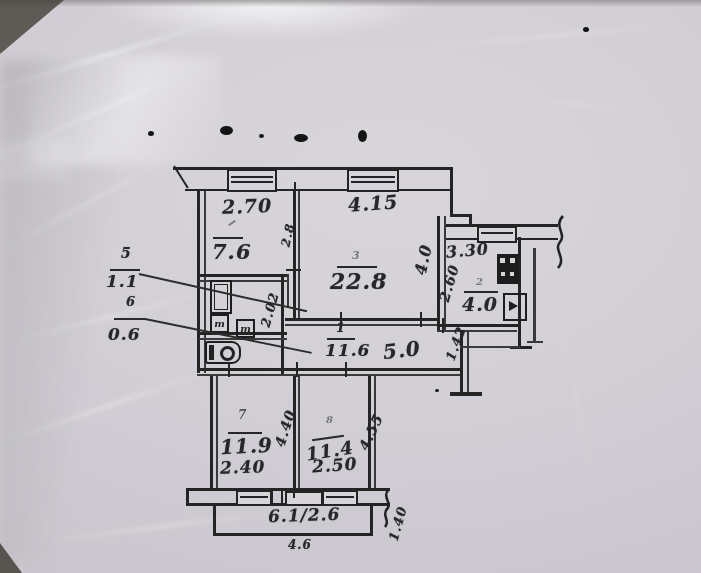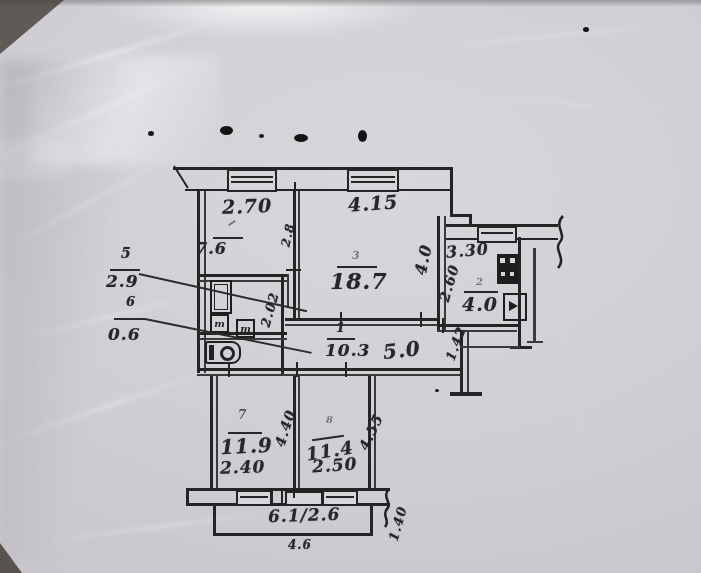--- a/index.html
+++ b/index.html
@@ -173,57 +173,57 @@
 
     <div class="w" style="left:213px;top:506px;width:3px;height:30px"></div>
     <div class="w" style="left:213px;top:533px;width:160px;height:3px"></div>
     <div class="w" style="left:370px;top:506px;width:3px;height:30px"></div>
 
     <div class="lbl" style="left:222px;top:195px;font-size:19px;transform:rotate(-2deg)">2.70</div>
     <div class="lbl" style="left:348px;top:192px;font-size:19px;transform:rotate(-4deg)">4.15</div>
 
     <div class="w2" style="left:228px;top:222px;width:8px;height:2px;transform:rotate(-35deg);opacity:.6"></div>
     <div class="bar" style="left:213px;top:237px;width:30px"></div>
-    <div class="lbl" style="left:196px;top:239px;font-size:16px">7.6</div>
+    <div class="lbl" style="left:212px;top:239px;font-size:21px">7.6</div>
     <div class="lbl" style="left:276px;top:228px;font-size:12px;transform:rotate(-78deg)">2.8</div>
 
     <div class="num" style="left:352px;top:249px;font-size:11px">3</div>
     <div class="bar" style="left:337px;top:266px;width:40px"></div>
-    <div class="lbl" style="left:330px;top:268px;font-size:22px">18.7</div>
+    <div class="lbl" style="left:330px;top:268px;font-size:22px">22.8</div>
     <div class="lbl" style="left:408px;top:250px;font-size:16px;transform:rotate(-78deg)">4.0</div>
 
     <div class="lbl" style="left:446px;top:241px;font-size:16px;transform:rotate(-5deg)">3.30</div>
     <div class="lbl" style="left:430px;top:275px;font-size:14px;transform:rotate(-74deg)">2.60</div>
     <div class="num" style="left:476px;top:276px;font-size:10px">2</div>
     <div class="bar" style="left:464px;top:291px;width:34px"></div>
     <div class="lbl" style="left:462px;top:293px;font-size:19px">4.0</div>
 
     <div style="position:absolute;left:497px;top:254px;width:22px;height:30px;background:#1d1d1d">
       <div style="position:absolute;left:3px;top:4px;width:5px;height:5px;background:#d8d5da"></div>
       <div style="position:absolute;left:13px;top:4px;width:5px;height:5px;background:#d8d5da"></div>
       <div style="position:absolute;left:4px;top:18px;width:4px;height:4px;background:#d8d5da"></div>
       <div style="position:absolute;left:13px;top:18px;width:4px;height:4px;background:#d8d5da"></div>
     </div>
     <div class="fx" style="left:503px;top:293px;width:20px;height:24px">
       <div style="position:absolute;left:4px;top:6px;width:0;height:0;border-top:5px solid transparent;border-bottom:5px solid transparent;border-left:9px solid #1d1d1d"></div>
     </div>
 
     <div class="lbl" style="left:121px;top:245px;font-size:14px">5</div>
     <div class="bar" style="left:110px;top:269px;width:30px"></div>
-    <div class="lbl" style="left:106px;top:271px;font-size:17px">2.9</div>
+    <div class="lbl" style="left:106px;top:271px;font-size:17px">1.1</div>
     <div class="ld" style="left:139px;top:273px;width:172px;transform:rotate(12.5deg)"></div>
 
     <div class="lbl" style="left:126px;top:294px;font-size:13px">6</div>
     <div class="ld" style="left:114px;top:318px;width:32px"></div>
     <div class="ld" style="left:145px;top:318px;width:170px;transform:rotate(11.5deg)"></div>
     <div class="lbl" style="left:108px;top:324px;font-size:17px">0.6</div>
 
     <div class="lbl" style="left:336px;top:320px;font-size:13px">1</div>
     <div class="bar" style="left:327px;top:338px;width:28px"></div>
-    <div class="lbl" style="left:325px;top:340px;font-size:17px">10.3</div>
+    <div class="lbl" style="left:325px;top:340px;font-size:17px">11.6</div>
     <div class="lbl" style="left:383px;top:338px;font-size:20px;transform:rotate(-6deg)">5.0</div>
     <div class="lbl" style="left:438px;top:336px;font-size:13px;transform:rotate(-70deg)">1.42</div>
     <div class="lbl" style="left:252px;top:302px;font-size:13px;transform:rotate(-74deg)">2.02</div>
 
     <div class="num" style="left:238px;top:408px;font-size:12px;opacity:.75">7</div>
     <div class="bar" style="left:228px;top:432px;width:34px"></div>
     <div class="lbl" style="left:220px;top:434px;font-size:20px;transform:rotate(-3deg)">11.9</div>
     <div class="lbl" style="left:266px;top:420px;font-size:14px;transform:rotate(-72deg)">4.40</div>
     <div class="lbl" style="left:220px;top:457px;font-size:17px;transform:rotate(-2deg)">2.40</div>
 

